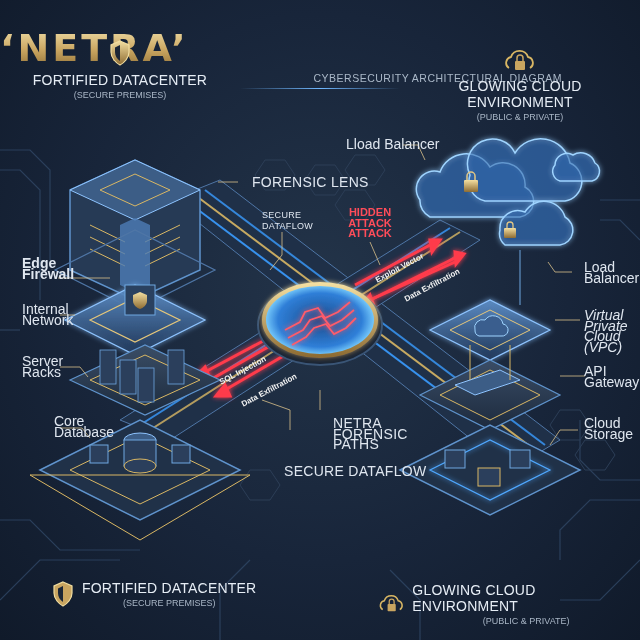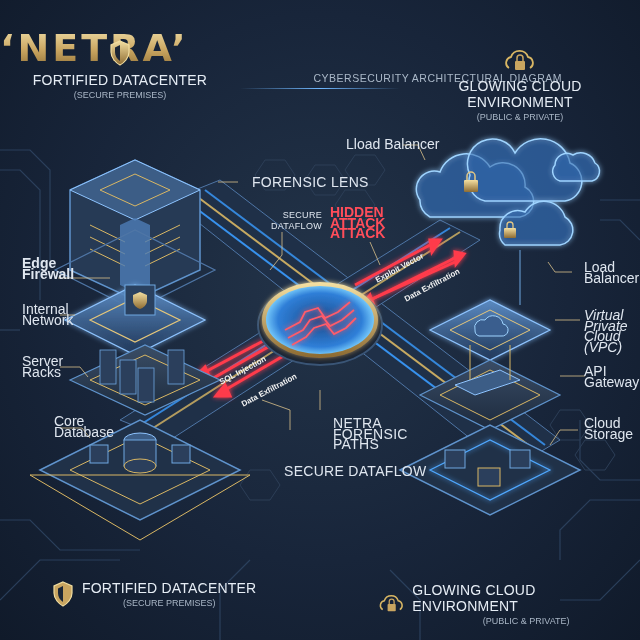--- a/index.html
+++ b/index.html
@@ -18,22 +18,22 @@
   }
   .subtitle {
     left:0; width:562px; top:72px; text-align:right; font-size:10.5px; letter-spacing:0.5px;
     color:#aab8c8;
   }
   .title-rule { left:240px; width:160px; top:88px; height:1px;
     background: linear-gradient(90deg, transparent, #6fb7ff, transparent); }
   .env-head { text-align:center; color:#e6edf5; font-weight:normal; font-size:14px; letter-spacing:0.2px; }
   .env-sub { text-align:center; color:#a9b6c6; font-size:9px; margin-top:2px; }
   .lbl { color:#dfe6ef; font-size:14px; line-height:10.5px; }
-  .lbl-red { color:#ff4d5a; font-size:14px; line-height:10.5px; text-align:left; font-weight:bold; }
-  .lbl-up { color:#dfe6ef; font-size:9px; line-height:10.5px; text-align:right; letter-spacing:0.3px;}
+  .lbl-red { color:#ff4d5a; font-size:11px; line-height:10.5px; text-align:center; font-weight:bold; }
+  .lbl-up { color:#dfe6ef; font-size:9px; line-height:10.5px; text-align:left; letter-spacing:0.3px;}
   .flow-txt { color:#f2f2f2; font-size:8px; font-weight:bold; white-space:nowrap; transform-origin:left center; }
 </style>
 </head>
 <body>
 
 <svg class="bg" width="640" height="640" viewBox="0 0 640 640">
   <defs>
     <linearGradient id="glass" x1="0" y1="0" x2="0" y2="1">
       <stop offset="0" stop-color="#5d8fc9" stop-opacity="0.75"></stop>
       <stop offset="1" stop-color="#1e3556" stop-opacity="0.9"></stop>

